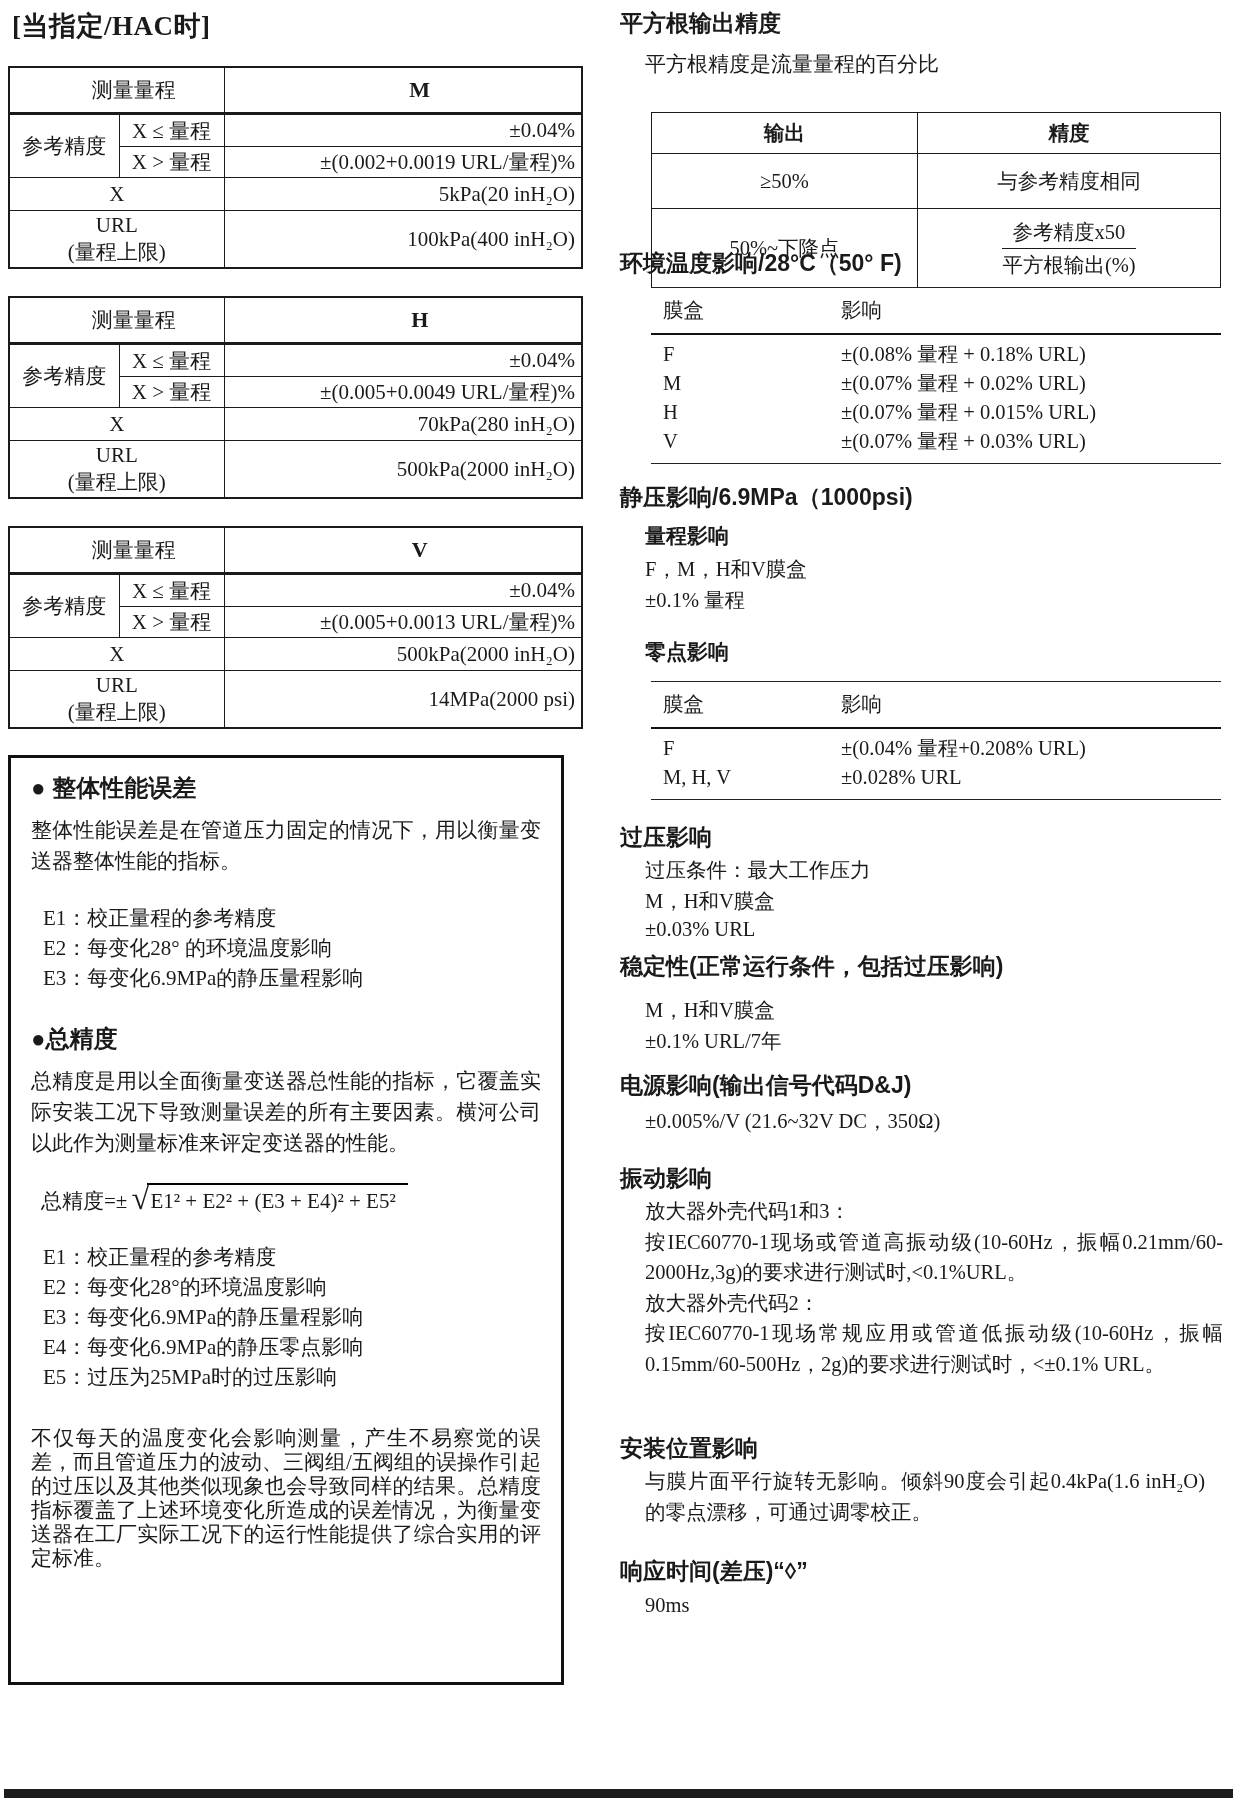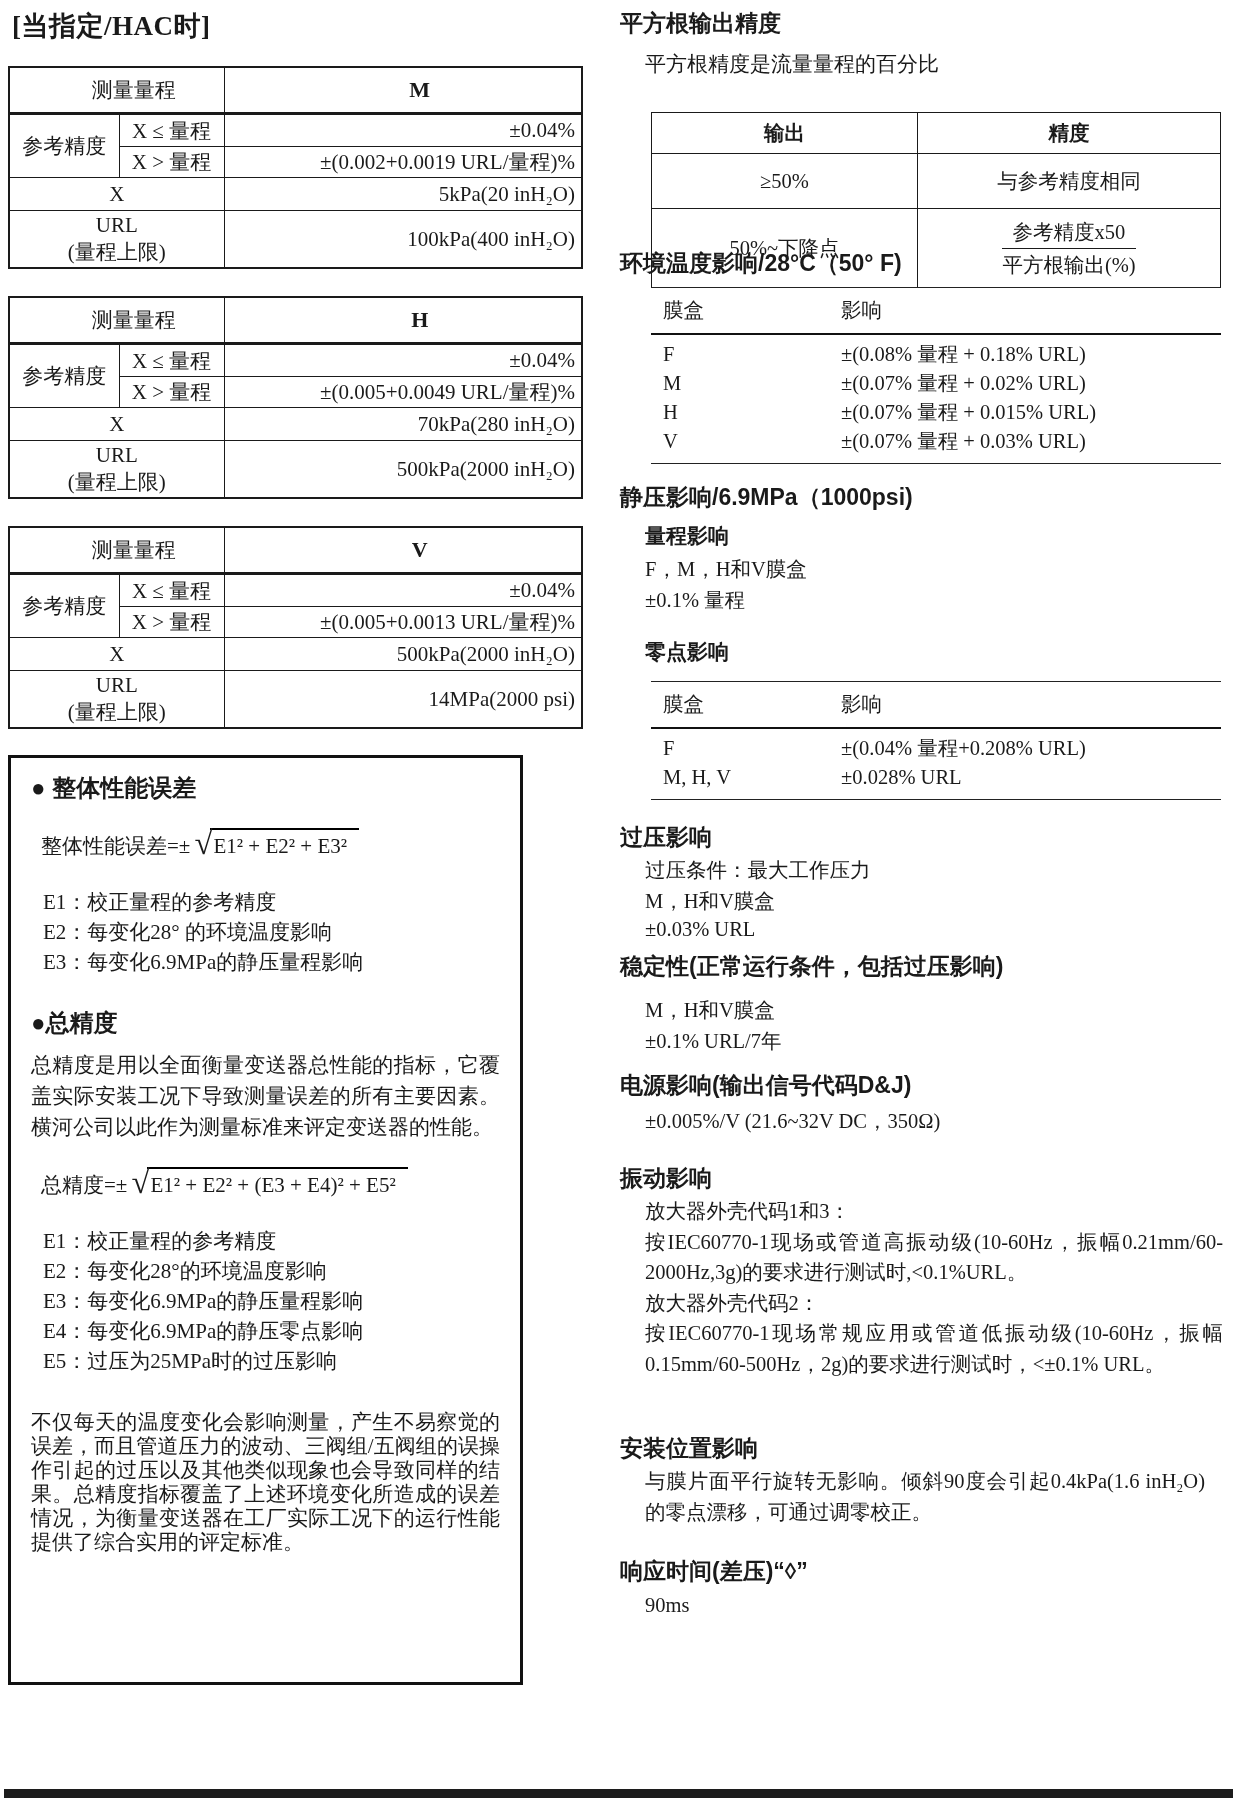--- a/index.html
+++ b/index.html
@@ -13,21 +13,21 @@
   table.rtbl td{border:1.6px solid #1a1a1a;padding:0 6px;vertical-align:middle;}
   table.rtbl tr.h td{border-bottom:3px solid #1a1a1a;height:44px;padding-left:40px;}
   table.rtbl tr.r1 td{height:31px;}
   table.rtbl tr.r2 td{height:30px;}
   table.rtbl tr.r3 td{height:32px;}
   table.rtbl tr.r4 td{height:56px;}
   table.rtbl .c{text-align:center;}
   table.rtbl .v{text-align:right;padding-left:9px;}
   table.rtbl .code{font-weight:bold;font-size:22px;}
   
-  .perfbox{left:8px;top:755px;width:515px;height:930px;border:3px solid #111;
+  .perfbox{left:8px;top:755px;width:556px;height:930px;border:3px solid #111;
            box-sizing:border-box;padding:10px 20px 0 20px;}
   .box-h{font-family:"Liberation Sans","DejaVu Sans",sans-serif;font-weight:bold;
          font-size:24px;margin-top:14px;}
   .box-p{font-size:21px;line-height:31px;text-align:justify;margin-top:11px;}
   .formula{margin-top:24px;padding-left:10px;font-size:21px;white-space:nowrap;}
   .sqrt{display:inline-block;font-size:33px;line-height:1;vertical-align:top;
         margin-left:4px;margin-right:-3px;transform:translateY(-1px);}
   .radicand{display:inline-block;border-top:2px solid #000;padding:4px 12px 0 4px;}
   .elist{margin-top:26px;padding-left:12px;}
   .elist div{line-height:30px;font-size:21px;}
@@ -162,23 +162,21 @@
       <div>URL</div>
       <div>(量程上限)</div>
     </td>
     <td class="v">14MPa(2000 psi)</td>
   </tr>
 </tbody>
   </table>
 
 <div class="abs perfbox">
   <div class="box-h" style="margin-top:4px">● 整体性能误差</div>
-  <div class="formula">
-    <span>整体性能误差=±</span><span class="sqrt">√</span><span class="radicand">E1² + E2² + E3²</span>
-  </div>
+  <div class="box-p">整体性能误差是在管道压力固定的情况下，用以衡量变送器整体性能的指标。</div>
   <div class="elist">
     <div>E1：校正量程的参考精度</div>
     <div>E2：每变化28° 的环境温度影响</div>
     <div>E3：每变化6.9MPa的静压量程影响</div>
   </div>
   <div class="box-h" style="margin-top:30px">●总精度</div>
   <div class="box-p">总精度是用以全面衡量变送器总性能的指标，它覆盖实际安装工况下导致测量误差的所有主要因素。横河公司以此作为测量标准来评定变送器的性能。</div>
   <div class="formula">
     <span>总精度=±</span><span class="sqrt">√</span><span class="radicand">E1² + E2² + (E3 + E4)² + E5²</span>
   </div>

